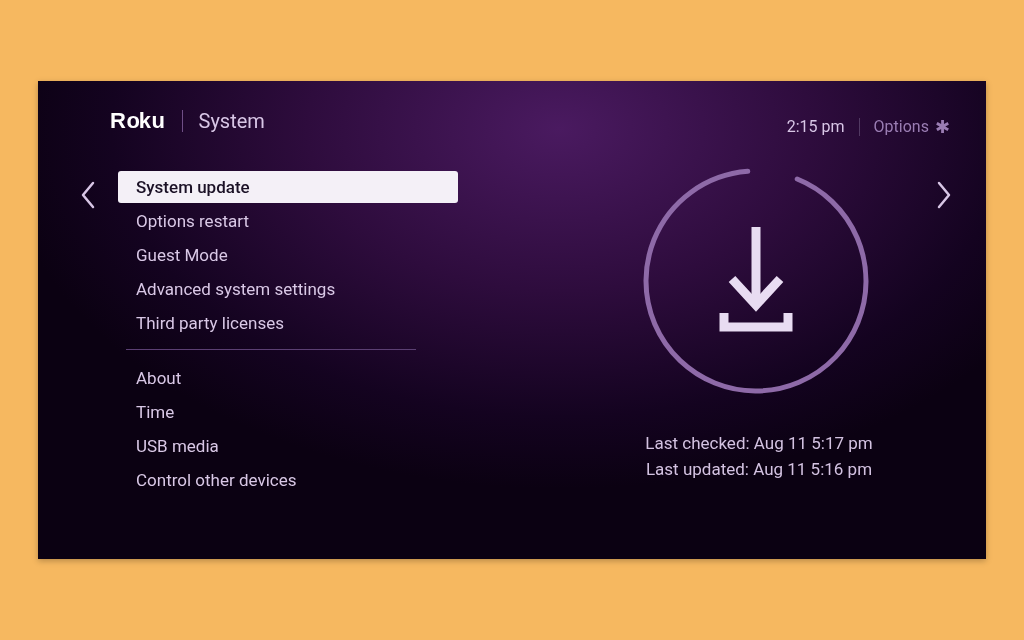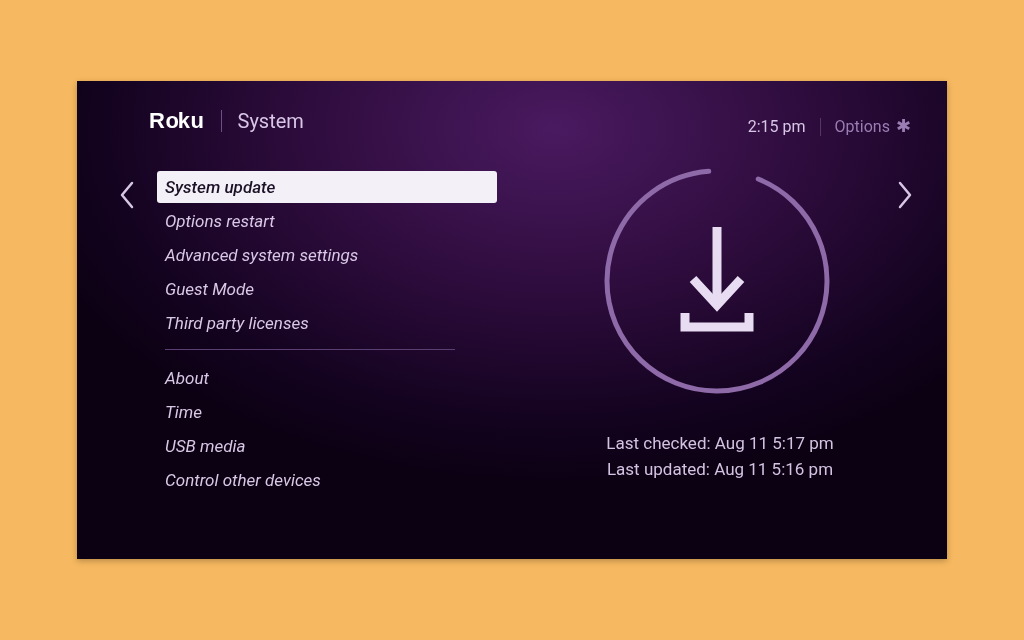--- a/index.html
+++ b/index.html
@@ -5,21 +5,21 @@
   * { box-sizing: border-box; margin: 0; padding: 0; }
   html, body { width: 1024px; height: 640px; }
   body {
     background: #f6b860;
     display: flex;
     align-items: center;
     justify-content: center;
     font-family: -apple-system, "Segoe UI", Roboto, Helvetica, Arial, sans-serif;
   }
   .screen {
-    width: 870px;
+    width: 948px;
     height: 478px;
     background: radial-gradient(ellipse 560px 360px at 55% 10%, #4a1a60 0%, #2e0c3d 45%, #140320 80%, #0b0112 100%);
     position: relative;
     color: #e6d6ee;
     overflow: hidden;
     box-shadow: 0 2px 6px rgba(0,0,0,0.25);
   }
 
   
   .header {
@@ -53,21 +53,21 @@
     margin-left: auto;
     display: flex;
     align-items: center;
     gap: 14px;
     font-size: 16px;
     color: #bda4cd;
     margin-top: 11px;
   }
   .clock { color: #d8c6e6; }
   .hdr-sep2 { width:1px; height:18px; background:#513962; }
-  .options { display:flex; gap:6px; color:#9a7db3; }
+  .options { display:flex; align-items:center; gap:6px; color:#9a7db3; }
   .asterisk { font-size: 18px; line-height: 1; color:#9a7db3; }
 
   
   .chev {
     position: absolute;
     top: 96px;
     font-size: 34px;
     color: #d8c6e6;
     font-weight: 300;
     user-select: none;
@@ -79,24 +79,23 @@
   
   .menu {
     position: absolute;
     top: 90px;
     left: 80px;
     width: 340px;
   }
   .menu-item {
     font-size: 17px;
     color: #d9c8e6;
-    padding: 6px 8px;
+    padding: 6px 18px;
     margin-bottom: 2px;
     cursor: pointer;
-    font-style: italic;
   }
   .menu-item.selected {
     background: #f4f0f7;
     color: #1b1126;
     border-radius: 3px;
     font-weight: 500;
   }
   .menu-divider {
     border: none;
     border-top: 1px solid #5b3f73;
@@ -150,22 +149,22 @@
   </div>
   <div class="chev right">
     <svg width="16" height="28" viewBox="0 0 16 28">
         <path d="M3 2 L13 14 L3 26" stroke="#d8c6e6" stroke-width="2.5" fill="none" stroke-linecap="round" stroke-linejoin="round"></path>
       </svg>
   </div>
 
   <div class="menu">
     <div class="menu-item selected">System update</div>
     <div class="menu-item">Options restart</div>
+    <div class="menu-item">Guest Mode</div>
     <div class="menu-item">Advanced system settings</div>
-    <div class="menu-item">Guest Mode</div>
     <div class="menu-item">Third party licenses</div>
     <hr class="menu-divider">
     <div class="menu-item">About</div>
     <div class="menu-item">Time</div>
     <div class="menu-item">USB media</div>
     <div class="menu-item">Control other devices</div>
   </div>
 
   <div class="panel">
     <div class="ring">

